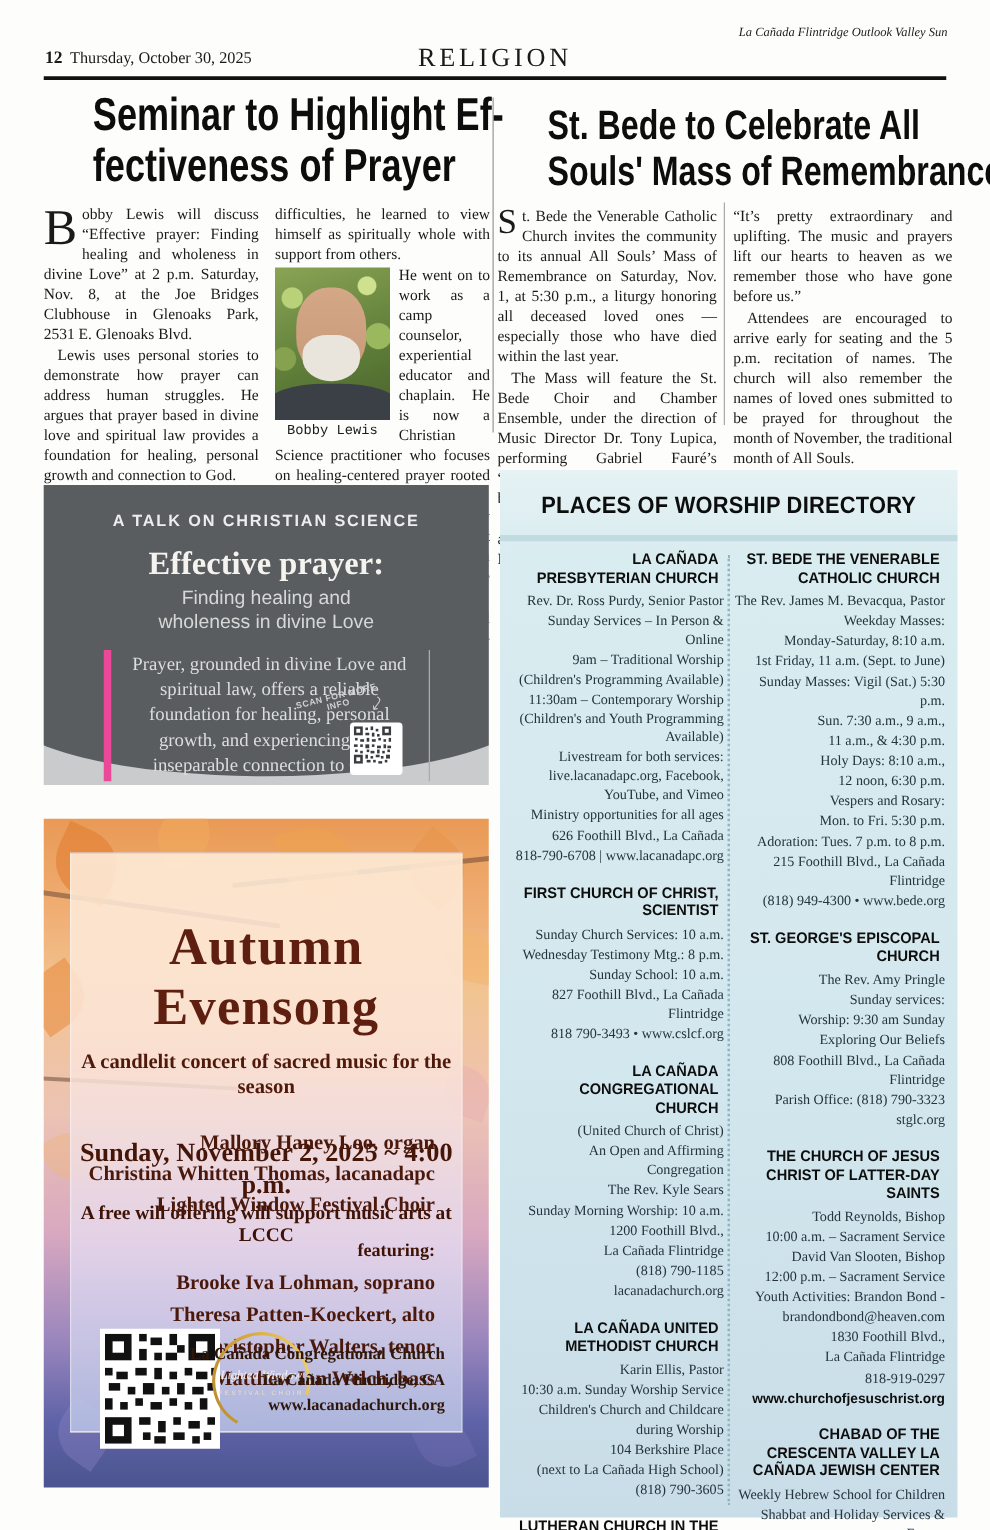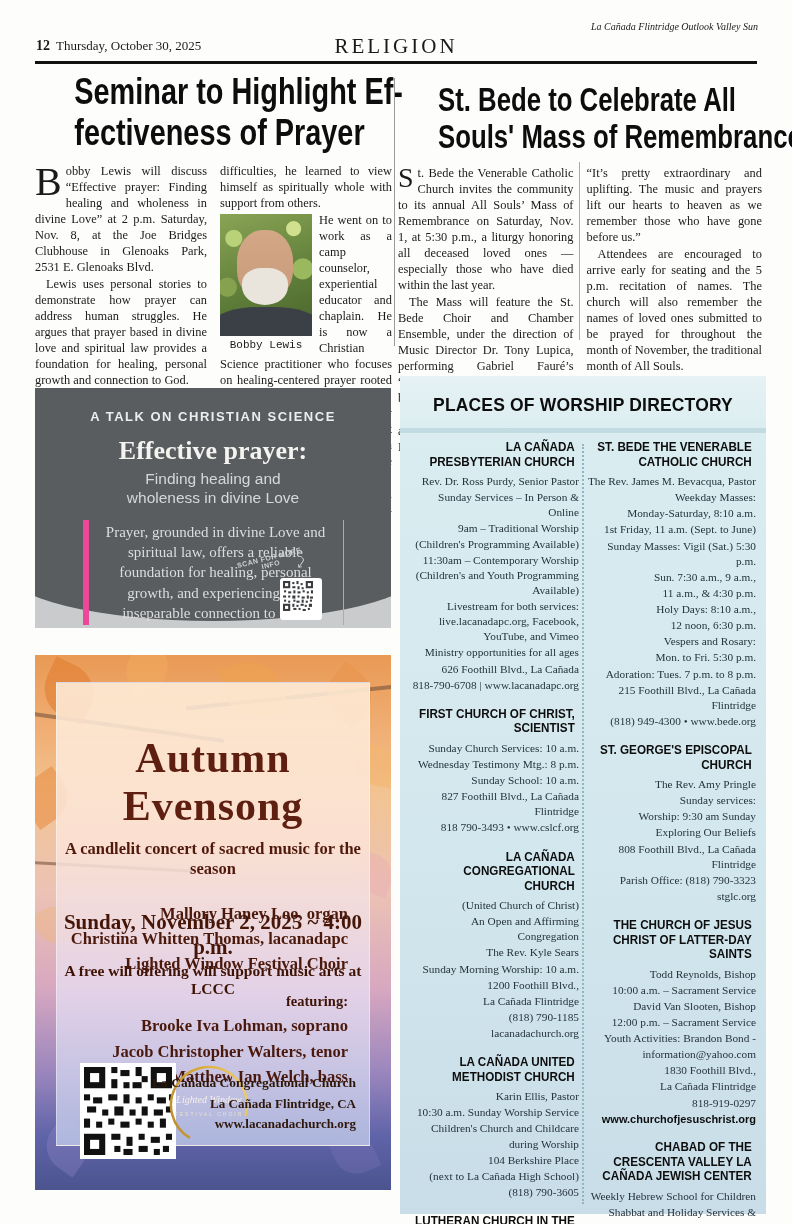--- a/index.html
+++ b/index.html
@@ -258,20 +258,21 @@
       <div class="ev-offer">A free will offering will support music arts at LCCC</div>
     </div>
     <div class="ev-right">
       <div>Mallory Haney Loo, organ</div>
       <div>Christina Whitten Thomas, lacanadapc</div>
       <div>Lighted Window Festival Choir</div>
     </div>
     <div class="ev-feat-label">featuring:</div>
     <div class="ev-featured">
       <div>Brooke Iva Lohman, soprano</div>
+      <div>Theresa Patten-Koeckert, alto</div>
       <div>Jacob Christopher Walters, tenor</div>
       <div>Matthew Ian Welch, bass</div>
     </div>
     <div class="ev-qr">
       <svg viewBox="0 0 29 29" width="88" height="88">
         <g fill="#111">
           <rect x="0" y="0" width="7" height="7"></rect>
             <rect x="22" y="0" width="7" height="7"></rect>
             <rect x="0" y="22" width="7" height="7"></rect>
           <rect x="2" y="2" width="3" height="3" fill="#fff"></rect>
@@ -429,21 +430,21 @@
           <div class="ln">stglc.org</div>
         </div>
 
         <div class="dir-entry">
           <div class="church-name">THE CHURCH OF JESUS CHRIST OF LATTER-DAY SAINTS</div>
           <div class="ln">Todd Reynolds, Bishop</div>
           <div class="ln">10:00 a.m. – Sacrament Service</div>
           <div class="ln">David Van Slooten, Bishop</div>
           <div class="ln">12:00 p.m. – Sacrament Service</div>
           <div class="ln">Youth Activities: Brandon Bond -</div>
-          <div class="ln">information@yahoo.com</div>
+          <div class="ln">brandondbond@heaven.com</div>
           <div class="ln">1830 Foothill Blvd.,</div>
           <div class="ln">La Cañada Flintridge</div>
           <div class="ln">818-919-0297</div>
           <div class="ln bold-sans">www.churchofjesuschrist.org</div>
         </div>
 
         <div class="dir-entry">
           <div class="church-name">CHABAD OF THE CRESCENTA VALLEY LA CAÑADA JEWISH CENTER</div>
           <div class="ln">Weekly Hebrew School for Children</div>
           <div class="ln">Shabbat and Holiday Services &amp; Events</div>

